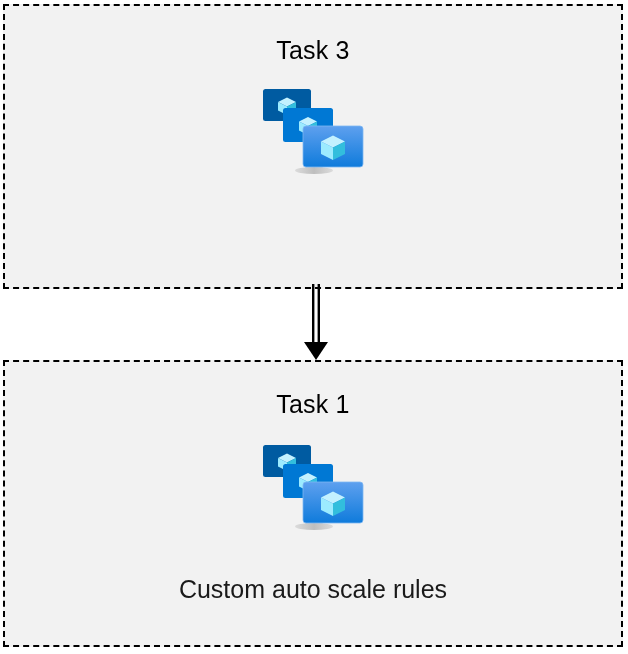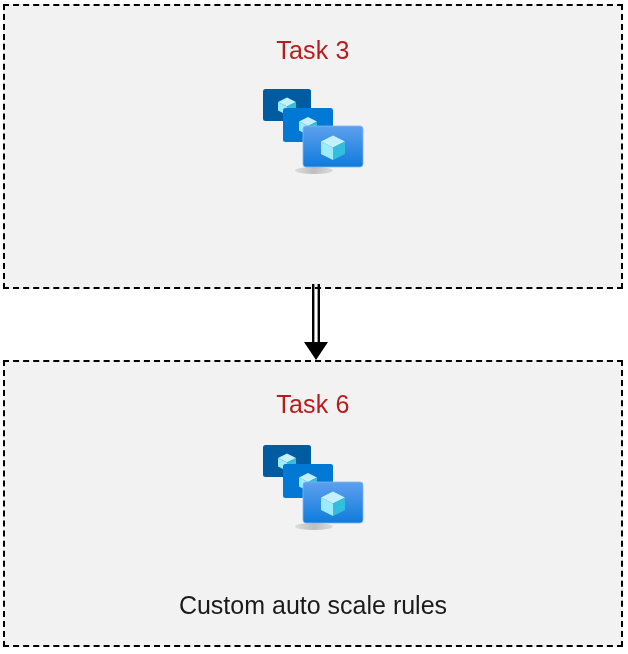--- a/index.html
+++ b/index.html
@@ -40,21 +40,21 @@
     height: 285px;
   }
   #task-box-4 {
     left: 3px;
     top: 360px;
     width: 620px;
     height: 287px;
   }
 
   .task-title {
-    color: #b91c1c;
+    color: #000000;
     font-size: 25px;
     line-height: 1;
     letter-spacing: 0.2px;
     text-align: center;
     white-space: nowrap;
   }
   #task-box-3 .task-title { margin-top: 32px; }
   #task-box-4 .task-title { margin-top: 30px; }
 
   
@@ -65,21 +65,21 @@
   #task-box-4 .vmss-icon { margin-top: 24px; }
 
   .caption {
     text-align: center;
     color: #1a1a1a;
     font-size: 25px;
     line-height: 32px;
     white-space: pre-line;
   }
   #task-box-3 .caption { margin-top: 16px; }
-  #task-box-4 .caption { margin-top: 52px; text-align: right; }
+  #task-box-4 .caption { margin-top: 36px; text-align: right; }
 
   
   .connector {
     position: absolute;
     left: 296px;
     top: 284px;
     width: 40px;
     height: 78px;
   }
 </style>
@@ -136,21 +136,21 @@
 
   </div>
 
   <svg class="connector" width="40" height="78" viewBox="0 0 40 78">
     <rect x="16" y="0" width="2.4" height="62" fill="#000000"></rect>
     <rect x="21.6" y="0" width="2.4" height="62" fill="#000000"></rect>
     <polygon points="8,58 32,58 20,76" fill="#000000"></polygon>
   </svg>
 
   <div class="task-box" id="task-box-4">
-    <div class="task-title">Task 6</div>
+    <div class="task-title">Task 1</div>
 
     <svg class="vmss-icon" width="104" height="96" viewBox="0 0 104 96">
       <defs>
         <linearGradient id="g4front" x1="0" y1="0" x2="0" y2="1">
           <stop offset="0" stop-color="#5EA0EF"></stop>
           <stop offset="1" stop-color="#0F7BDB"></stop>
         </linearGradient>
         <linearGradient id="g4stand" x1="0" y1="0" x2="0" y2="1">
           <stop offset="0" stop-color="#9B9B9B"></stop>
           <stop offset="1" stop-color="#DEDEDE"></stop>

